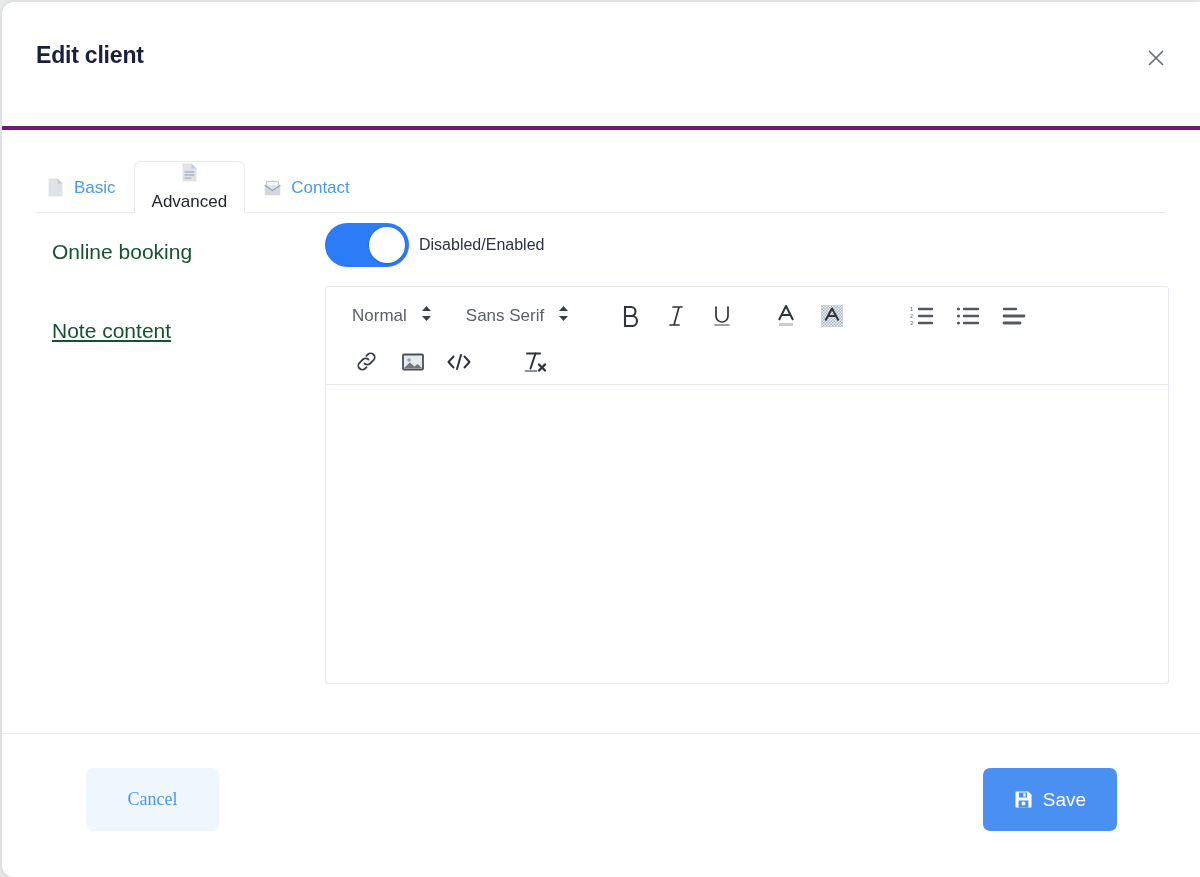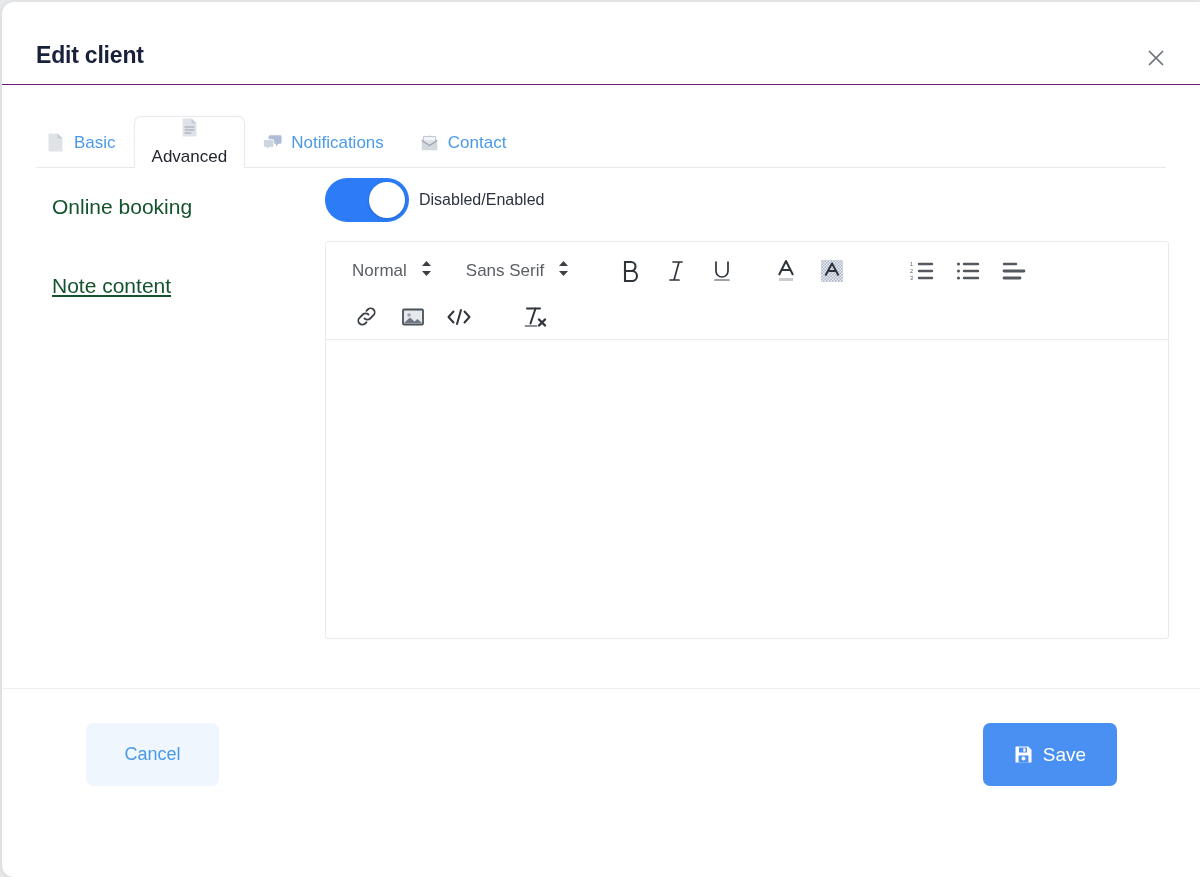--- a/index.html
+++ b/index.html
@@ -17,22 +17,22 @@
     width: 1198px; height: 875px;
     background: #ffffff;
     border-radius: 12px 0 0 12px;
     box-shadow: 0 1px 8px rgba(0,0,0,0.10);
     overflow: hidden;
   }
 
   
   .modal-header {
     position: relative;
-    height: 83px;
-    border-bottom: 1px solid #701a75;
+    height: 128px;
+    border-bottom: 4px solid #701a75;
   }
   .modal-title {
     position: absolute;
     left: 34px; top: 40px;
     font-size: 23px;
     font-weight: bold;
     color: #18203a;
     letter-spacing: -0.2px;
   }
   .close-btn {
@@ -191,21 +191,21 @@
   }
   .btn-cancel {
     position: absolute;
     left: 84px; top: 34px;
     width: 133px; height: 63px;
     border: none;
     border-radius: 7px;
     background: #eff6fd;
     color: #4a9ae8;
     font-size: 18px;
-    font-family: Liberation Sans, sans-serif;
+    font-family: Liberation Serif, serif;
     cursor: pointer;
   }
   .btn-save {
     position: absolute;
     right: 83px; top: 34px;
     min-width: 134px; height: 63px;
     border: none;
     border-radius: 7px;
     background: #4a90f2;
     color: #ffffff;
@@ -248,29 +248,20 @@
       <span class="tab-ico">
         <svg class="tab-ico" viewBox="0 0 19 21" fill="none">
           <path d="M2.5 1.5h9l5 5v13h-14z" fill="#dfe3e8"></path>
           <path d="M11.5 1.5v5h5z" fill="#c6ccd4"></path>
           <path d="M5 10h9M5 13h9M5 16h6" stroke="#9aa2ad" stroke-width="1.2" stroke-linecap="round"></path>
         </svg>
       </span>
       <span>Advanced</span>
     </div>
 
-    <div class="tab">
-      <span class="tab-ico">
-        <svg class="tab-ico" viewBox="0 0 22 21" fill="none">
-          <path d="M8 2h12a1.5 1.5 0 0 1 1.5 1.5v7A1.5 1.5 0 0 1 20 12h-2l-3 3v-3H8a1.5 1.5 0 0 1-1.5-1.5v-7A1.5 1.5 0 0 1 8 2z" fill="#aebdd4"></path>
-          <path d="M2 7h9a1.5 1.5 0 0 1 1.5 1.5v6A1.5 1.5 0 0 1 11 16H7l-3 3v-3H2A1.5 1.5 0 0 1 .5 14.5v-6A1.5 1.5 0 0 1 2 7z" fill="#ccd4e0" stroke="#ffffff" stroke-width="1"></path>
-        </svg>
-      </span>
-      <span>Notifications</span>
-    </div>
 
     <div class="tab">
       <span class="tab-ico">
         <svg class="tab-ico" viewBox="0 0 22 21" fill="none">
           <path d="M2 8l9-6 9 6v10.5a1 1 0 0 1-1 1H3a1 1 0 0 1-1-1z" fill="#d3d8df"></path>
           <path d="M4 3.5h14v7H4z" fill="#f2f4f7" stroke="#b9c0c9" stroke-width="1"></path>
           <path d="M2 8l9 6 9-6" stroke="#9aa2ad" stroke-width="1.3" fill="#dfe3e8"></path>
         </svg>
       </span>
       <span>Contact</span>

